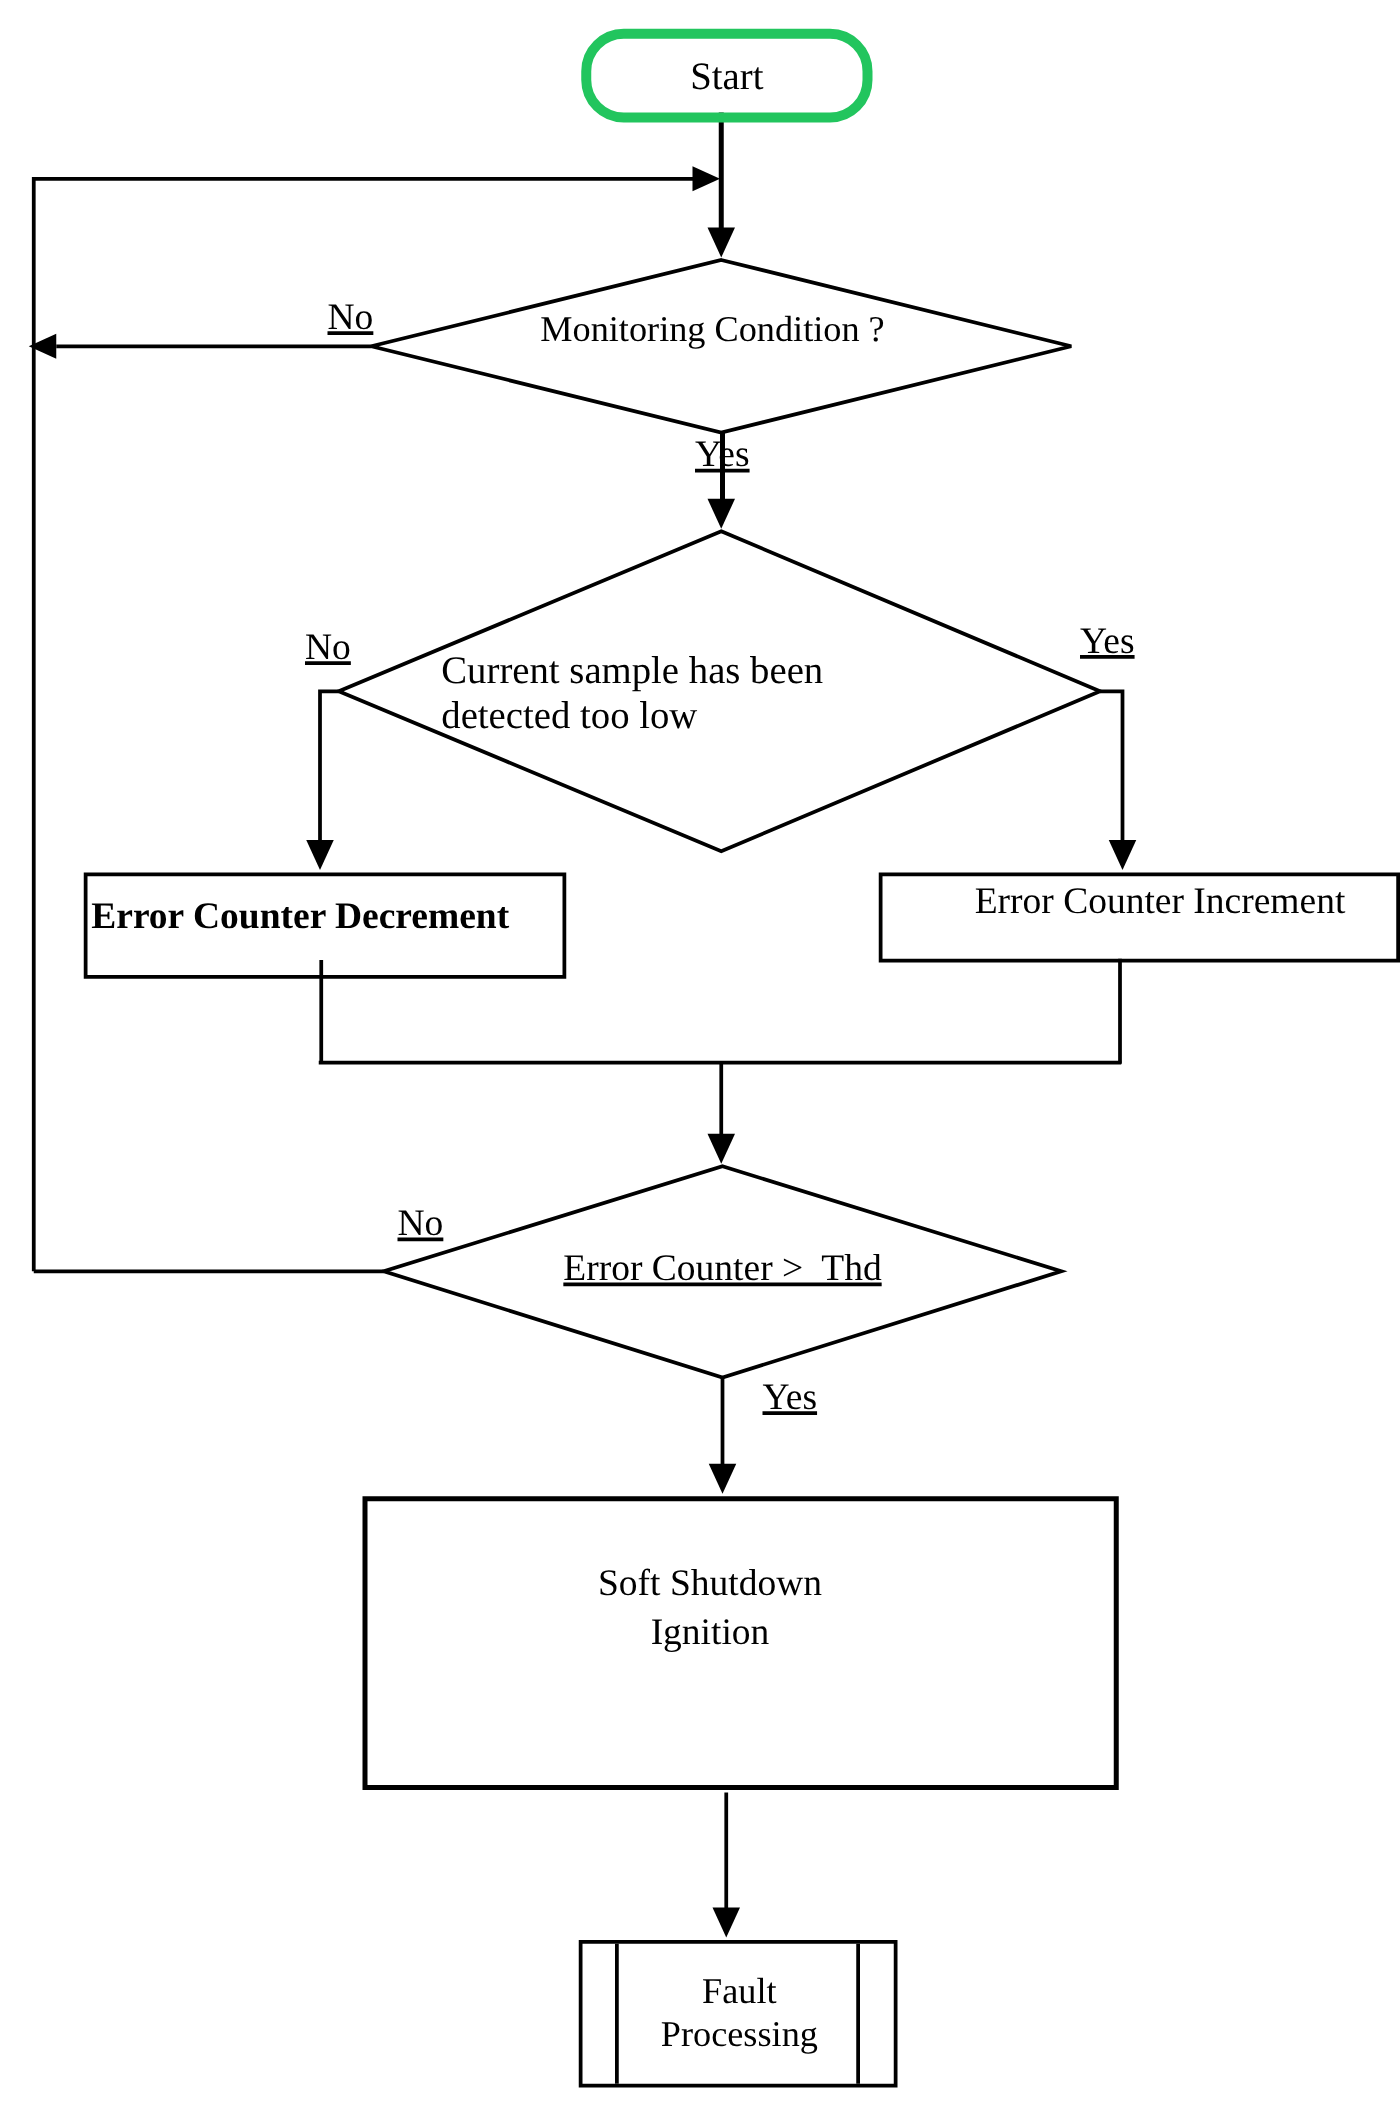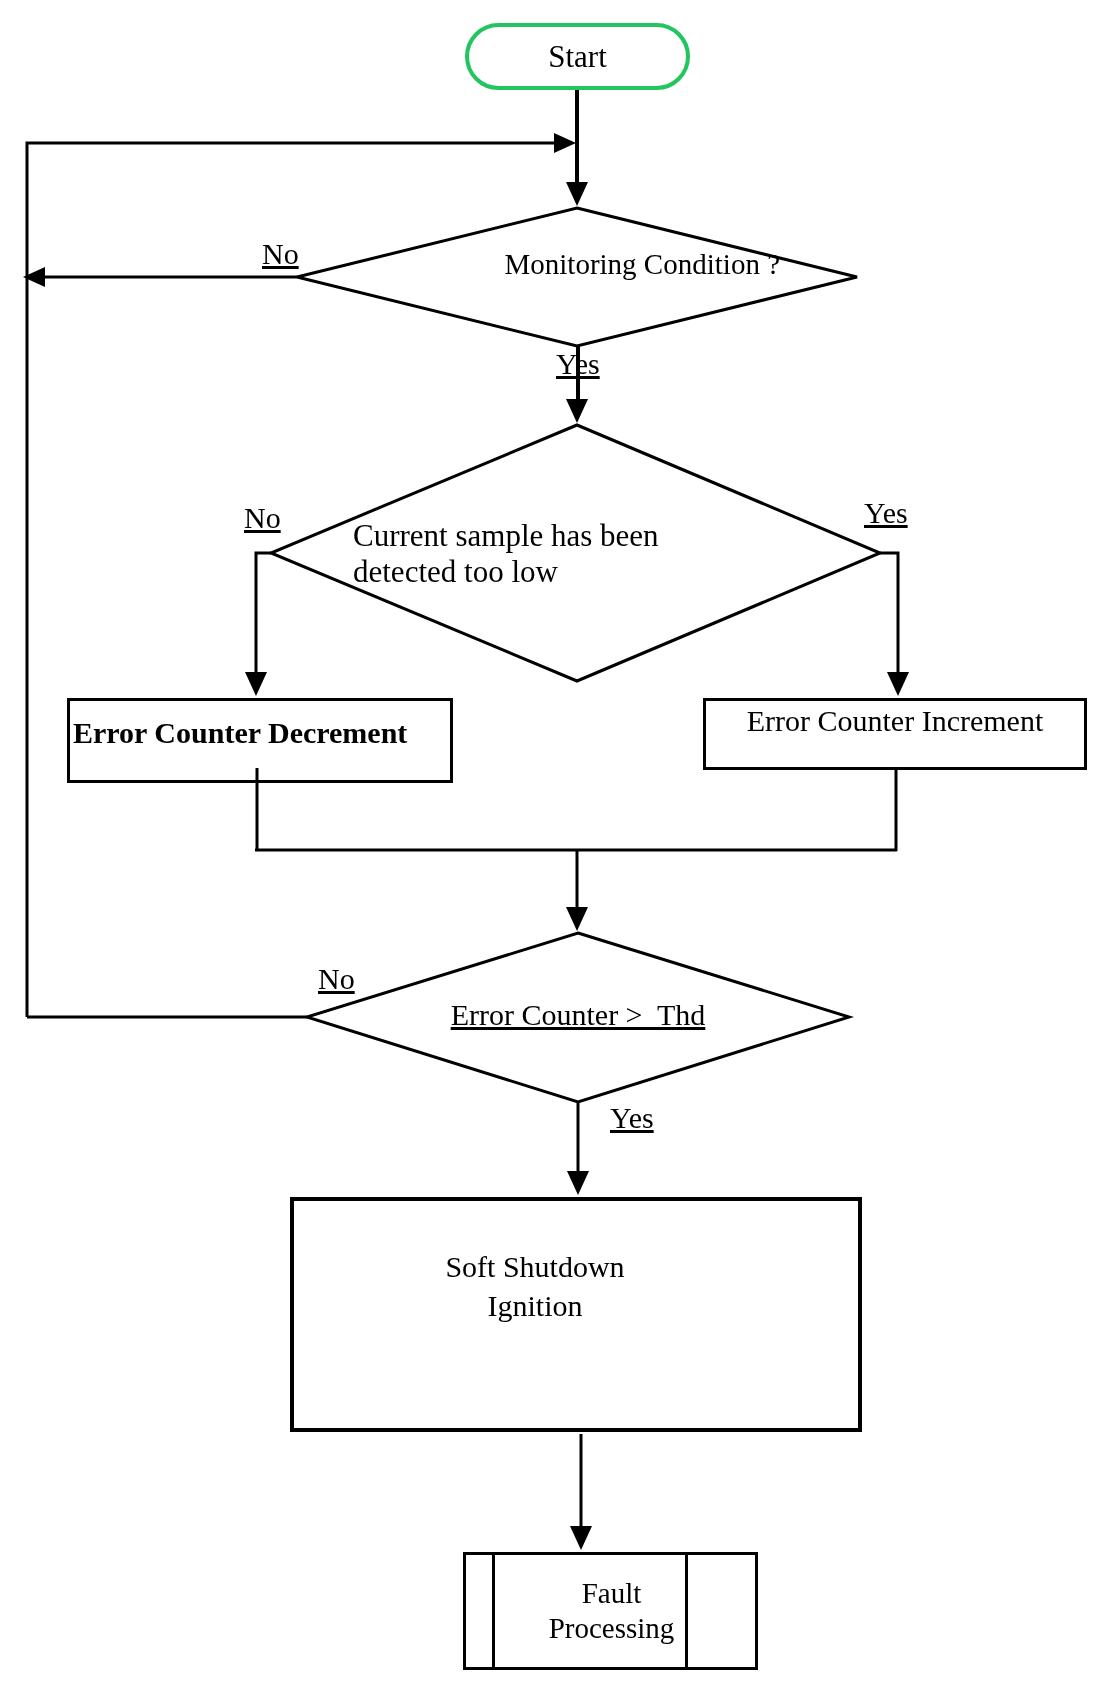--- a/index.html
+++ b/index.html
@@ -30,32 +30,33 @@
     text-decoration: underline;
   }
   .node-text {
     position: absolute;
     font-size: 30px;
   }
   .terminator {
     position: absolute;
     left: 465px; top: 23px;
     width: 217px; height: 59px;
-    border: 4px solid #22c55e;
+    border: 8px solid #22c55e;
     border-radius: 34px;
     display: flex;
     align-items: center;
     justify-content: center;
     font-size: 31px;
   }
   .process {
     position: absolute;
     border: 3px solid #000000;
     font-size: 30px;
     box-sizing: content-box;
+    padding-left: 33px;
   }
   .process.decrement {
     left: 67px; top: 698px;
     width: 377px; height: 64px;
     padding-left: 3px;
     padding-top: 15px;
     font-weight: bold;
   }
   .process.increment {
     left: 703px; top: 698px;
@@ -73,21 +74,20 @@
     width: 482px;
     text-align: center;
     line-height: 39px;
     font-size: 30px;
   }
   .predefined {
     position: absolute;
     left: 463px; top: 1552px;
     width: 249px; height: 112px;
     border: 3px solid #000000;
-    padding-left: 40px;
   }
   .predefined .bar {
     position: absolute;
     top: 0; bottom: 0;
     width: 3px;
     background: #000000;
   }
   .predefined .bar.left-bar  { left: 26px; }
   .predefined .bar.right-bar { left: 219px; }
   .predefined .pp-text {
@@ -139,21 +139,21 @@
     <polygon points="898,696 887,672 909,672" fill="#000000"></polygon>
     <polygon points="577,931 566,907 588,907" fill="#000000"></polygon>
     <polygon points="578,1195 567,1171 589,1171" fill="#000000"></polygon>
     <polygon points="581,1550 570,1526 592,1526" fill="#000000"></polygon>
   </svg>
 
   <div class="terminator">
     <span>Start</span>
   </div>
 
-  <div class="node-text diamond-text-center" style="left:360px; top:248px; width:420px; font-size:29px;text-align:right;">Monitoring Condition ?</div>
+  <div class="node-text diamond-text-center" style="left:360px; top:248px; width:420px; font-size:29px;">Monitoring Condition ?</div>
 
   <div class="node-text" style="left:353px; top:518px; line-height:36px; font-size:31px;">
     <div>Current sample has been</div>
     <div>detected too low</div>
   </div>
 
   <div class="node-text diamond-text-center pre" style="left:378px; top:998px; width:400px;">Error Counter &gt;  Thd</div>
 
   <div class="process decrement">
     <span>Error Counter Decrement</span>

